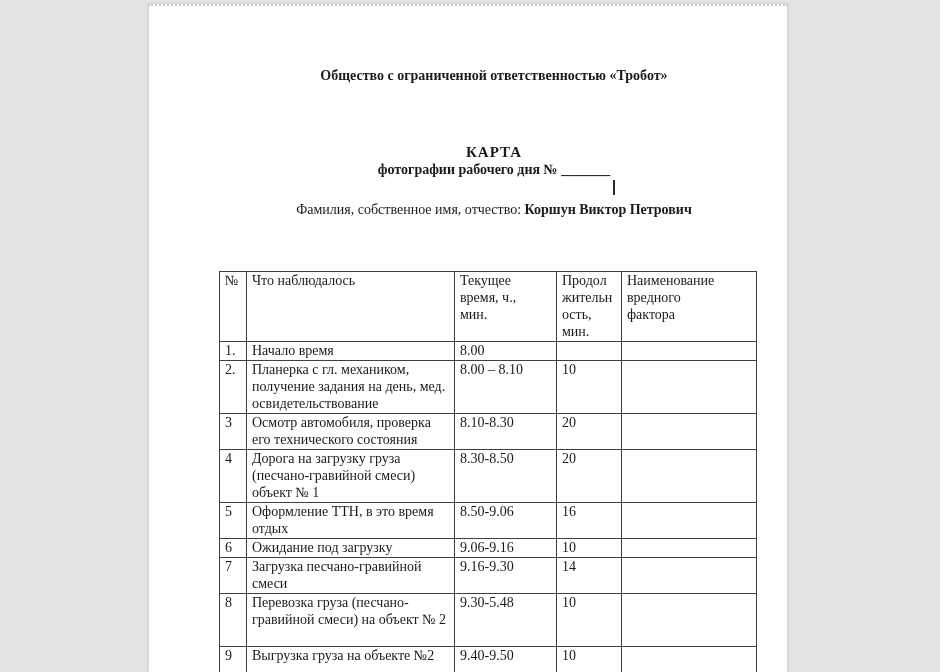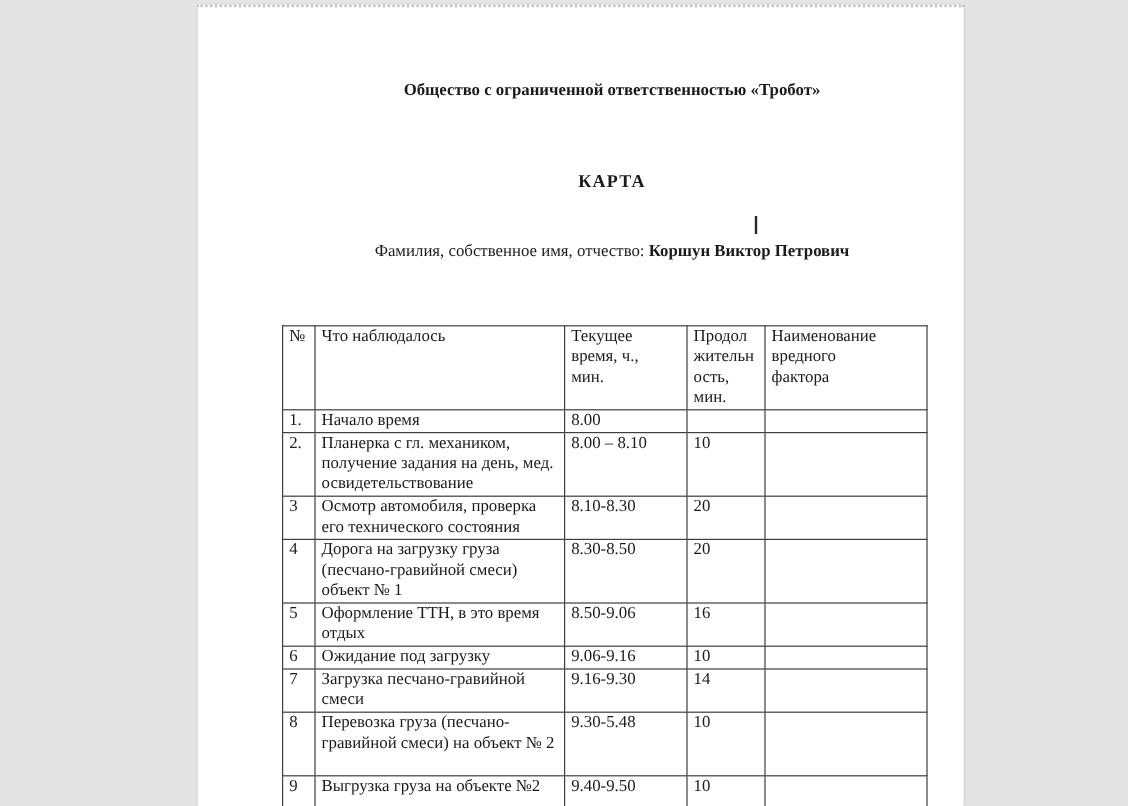--- a/index.html
+++ b/index.html
@@ -3,21 +3,21 @@
 <meta charset="utf-8">
 <style>
   * { margin: 0; padding: 0; box-sizing: border-box; }
   html, body {
     width: 940px; height: 672px;
     overflow: hidden;
     background: #e4e4e4;
     font-family: "Liberation Serif", "DejaVu Serif", serif;
     color: #1a1a1a;
   }
-  .screen { position: relative; width: 841px; height: 672px; margin-left: 16px; }
+  .screen { position: relative; width: 841px; height: 672px; }
 
   .page {
     position: absolute;
     left: 148px; top: 4px;
     width: 640px; height: 668px;
     background: #ffffff;
     border-top: 2px dotted #c2c2c2;
     border-left: 1px solid #dcdcdc;
     border-right: 1px solid #d6d6d6;
     box-shadow: 0 0 3px rgba(0,0,0,0.12);
@@ -89,20 +89,21 @@
 <body>
 
 <div class="screen">
   <div class="page">
 
     <div class="center-block org-line">Общество с ограниченной ответственностью «Тробот»</div>
 
 
     <div class="center-block title1">КАРТА</div>
 
+    <div class="center-block title2">фотографии рабочего дня № _______</div>
 
     <div class="cursor-mark"></div>
 
     <div class="info-block">
       <div class="info-line">
         <span>Фамилия, собственное имя, отчество:</span>
         <span class="info-value">Коршун Виктор Петрович</span>
       </div>
     </div>
 

